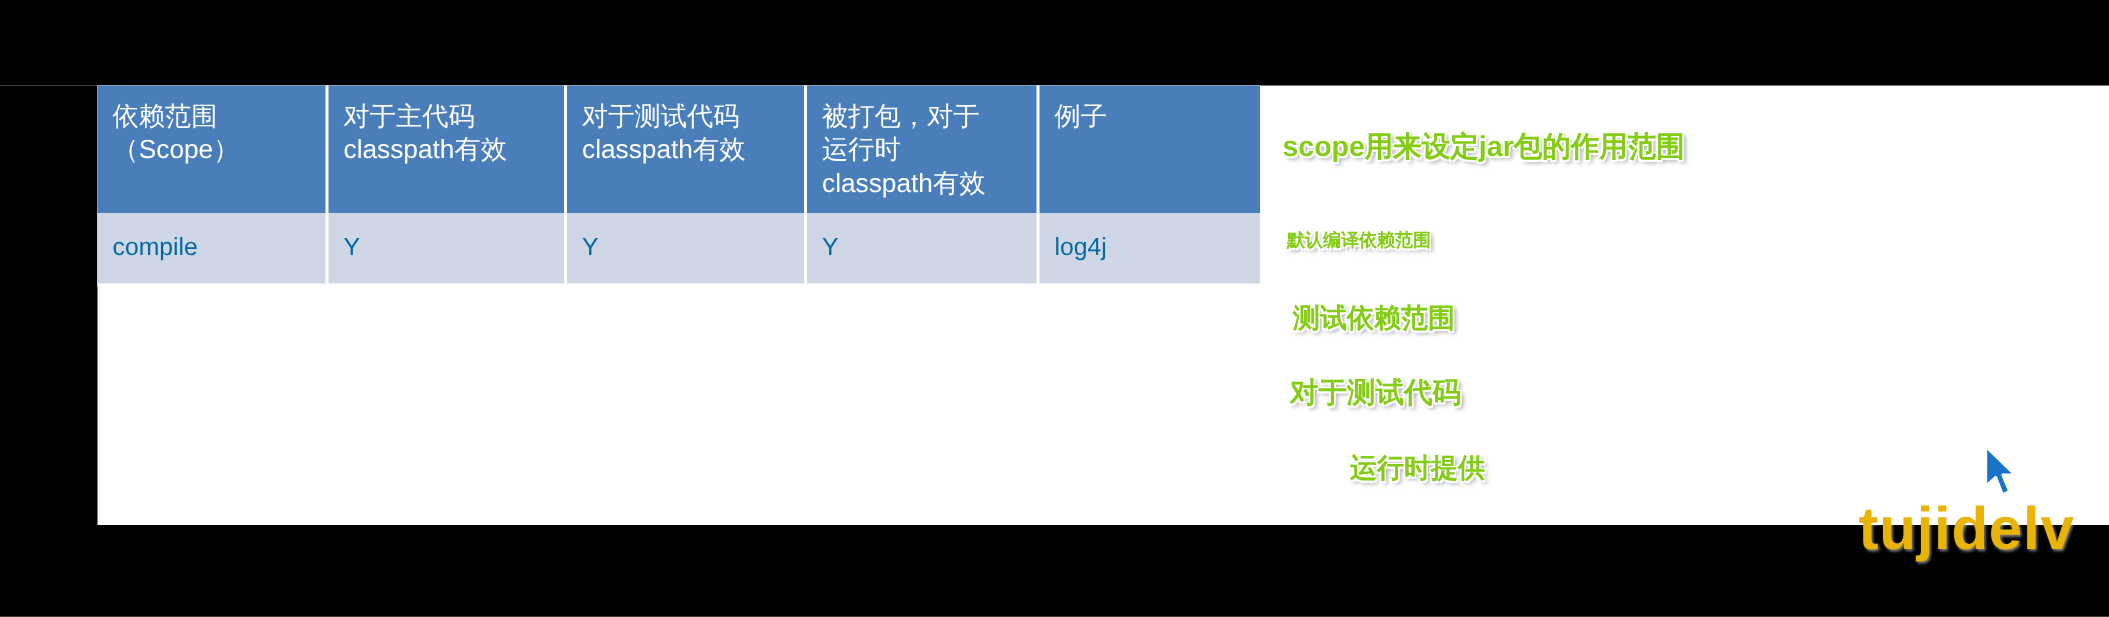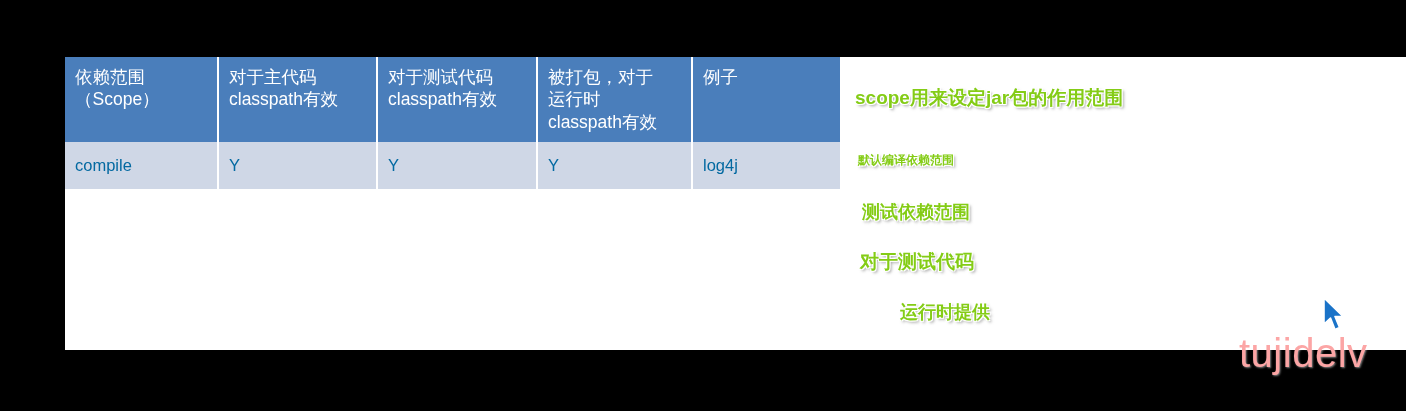--- a/index.html
+++ b/index.html
@@ -101,22 +101,22 @@
   #annotation-2 { left: 862px; top: 200px; font-size: 18px; }
   #annotation-3 { left: 860px; top: 249px; font-size: 19px; }
   #annotation-4 { left: 900px; top: 300px; font-size: 18px; }
 
   
   #watermark {
     position: absolute;
     left: 1239px;
     top: 331px;
     font-size: 40px;
-    font-weight: normal;
-    color: #fca5a5;
+    font-weight: bold;
+    color: #eab308;
     letter-spacing: 0.5px;
     text-shadow: 1px 1px 2px rgba(255,255,255,0.5);
   }
 
   
   #mouse-cursor {
     position: absolute;
     left: 1322px;
     top: 297px;
     width: 26px;

